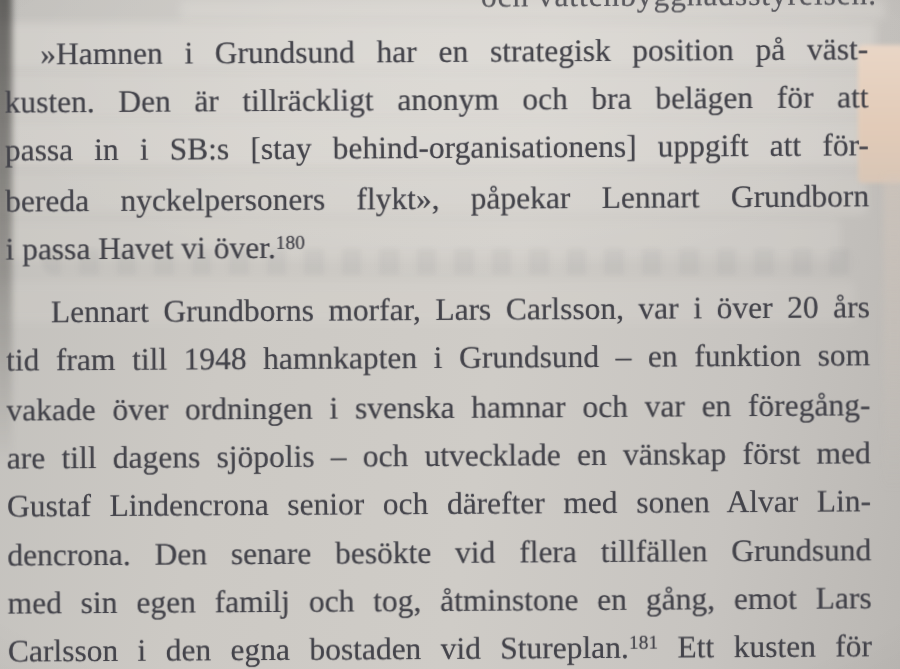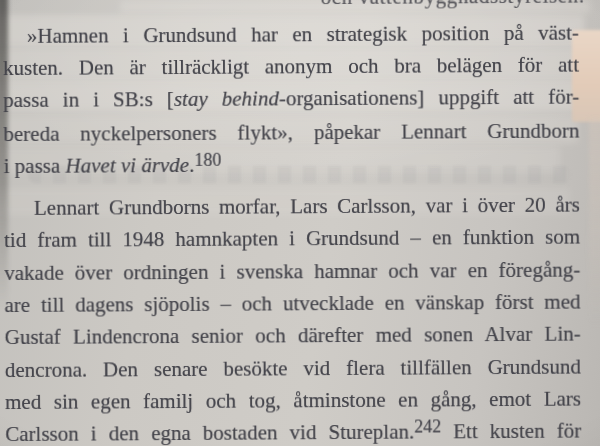--- a/index.html
+++ b/index.html
@@ -72,23 +72,23 @@
   .frag {
     position: absolute;
     top: -15px; left: 0; width: 586px;
     font-size: 21px; line-height: 26px;
     text-align: right; text-align-last: right;
     letter-spacing: 0.6px;
     opacity: 0.85;
   }
   .indent-q { text-indent: 24px; }
   .indent-p { text-indent: 30px; }
-  .it { font-style: italic; }
+  .it { }
   sup.fn {
-    font-size: 18px;
+    font-size: 13px;
     vertical-align: 6px;
     line-height: 0;
     letter-spacing: 0;
   }
 </style>
 </head>
 <body>
 
 <div class="photo">
 
@@ -111,28 +111,28 @@
 
     <div class="frag">och vattenbyggnadsstyrelsen.</div>
 
     <div class="line indent-q" style="top:20px">»Hamnen i Grundsund har en strategisk position på väst-</div>
     <div class="line" style="top:52px">kusten. Den är tillräckligt anonym och bra belägen för att</div>
     <div class="line" style="top:84px">
       <span>passa in i SB:s [</span><span class="it">stay behind</span><span>-organisationens] uppgift att för-</span>
     </div>
     <div class="line" style="top:118px">bereda nyckelpersoners flykt», påpekar Lennart Grundborn</div>
     <div class="line end" style="top:150px">
-      <span>i passa </span><span class="it">Havet vi ärvde</span><span>.</span><sup class="fn">180</sup>
+      <span>i passa </span><span class="it">Havet vi över</span><span>.</span><sup class="fn">180</sup>
     </div>
 
     <div class="line indent-p" style="top:192px">Lennart Grundborns morfar, Lars Carlsson, var i över 20 års</div>
     <div class="line" style="top:224px">tid fram till 1948 hamnkapten i Grundsund – en funktion som</div>
     <div class="line" style="top:257px">vakade över ordningen i svenska hamnar och var en föregång-</div>
     <div class="line" style="top:289px">are till dagens sjöpolis – och utvecklade en vänskap först med</div>
     <div class="line" style="top:321px">Gustaf Lindencrona senior och därefter med sonen Alvar Lin-</div>
     <div class="line" style="top:354px">dencrona. Den senare besökte vid flera tillfällen Grundsund</div>
     <div class="line" style="top:386px">med sin egen familj och tog, åtminstone en gång, emot Lars</div>
     <div class="line" style="top:418px">
-      <span>Carlsson i den egna bostaden vid Stureplan.</span><sup class="fn">242</sup><span> Ett kusten för</span>
+      <span>Carlsson i den egna bostaden vid Stureplan.</span><sup class="fn">181</sup><span> Ett kusten för</span>
     </div>
 
   </div>
 </div>
 
 </body></html>

